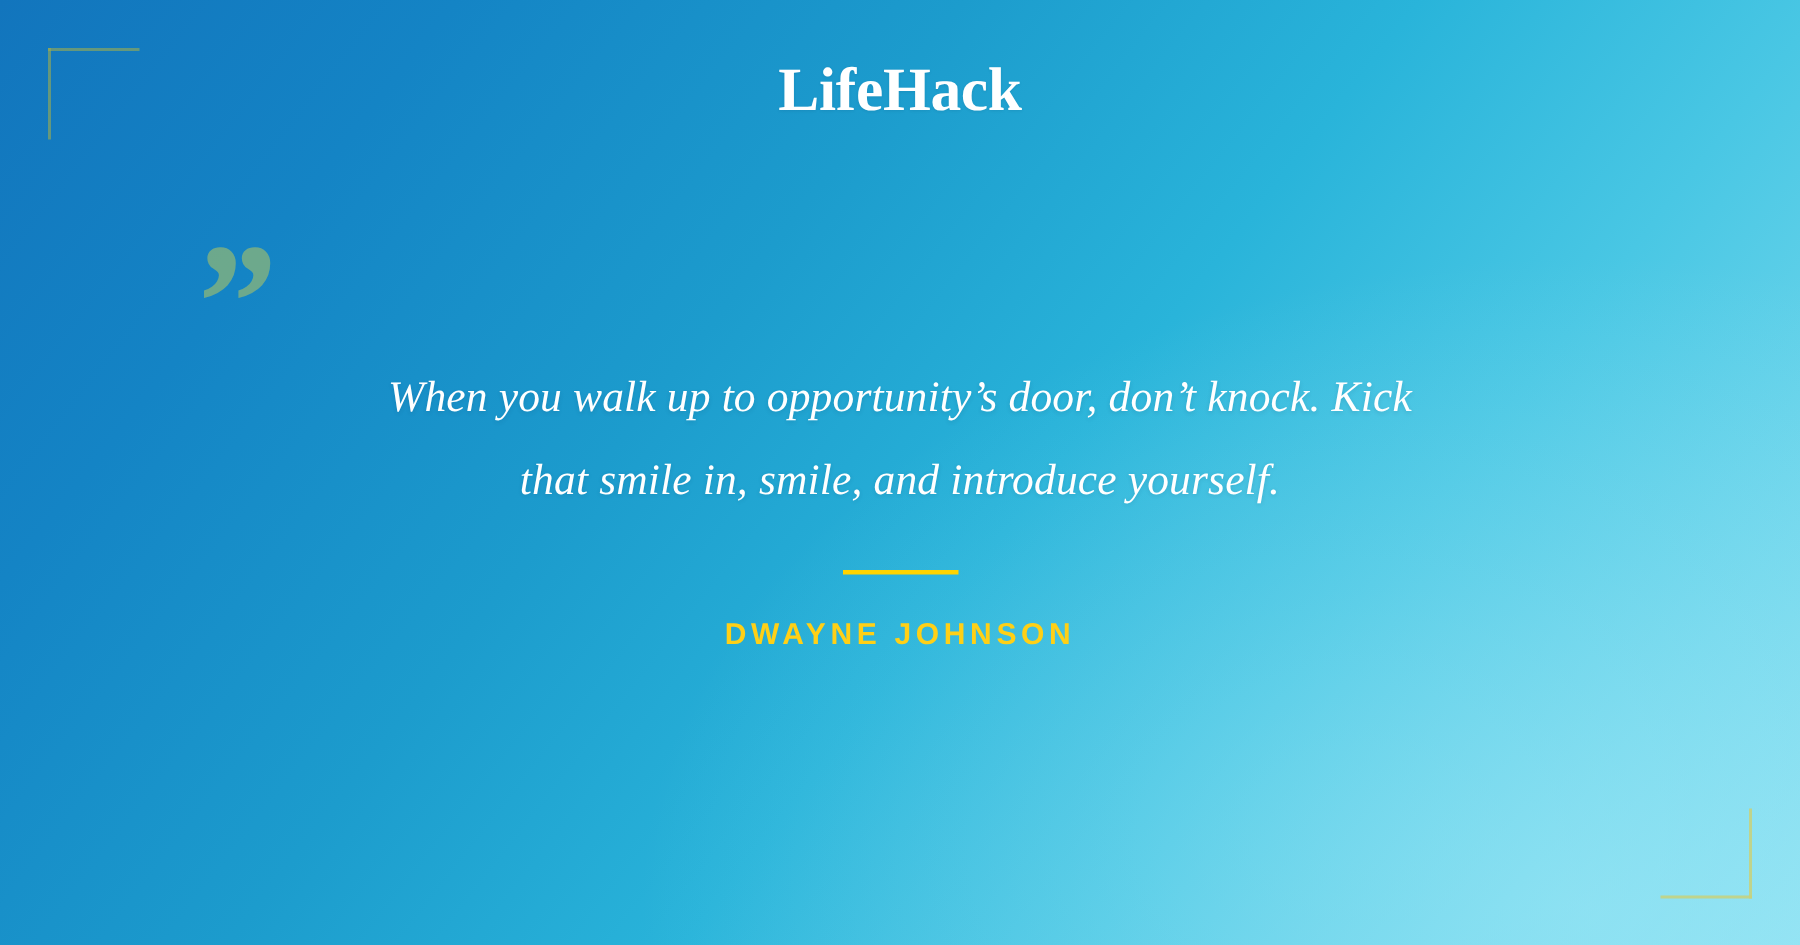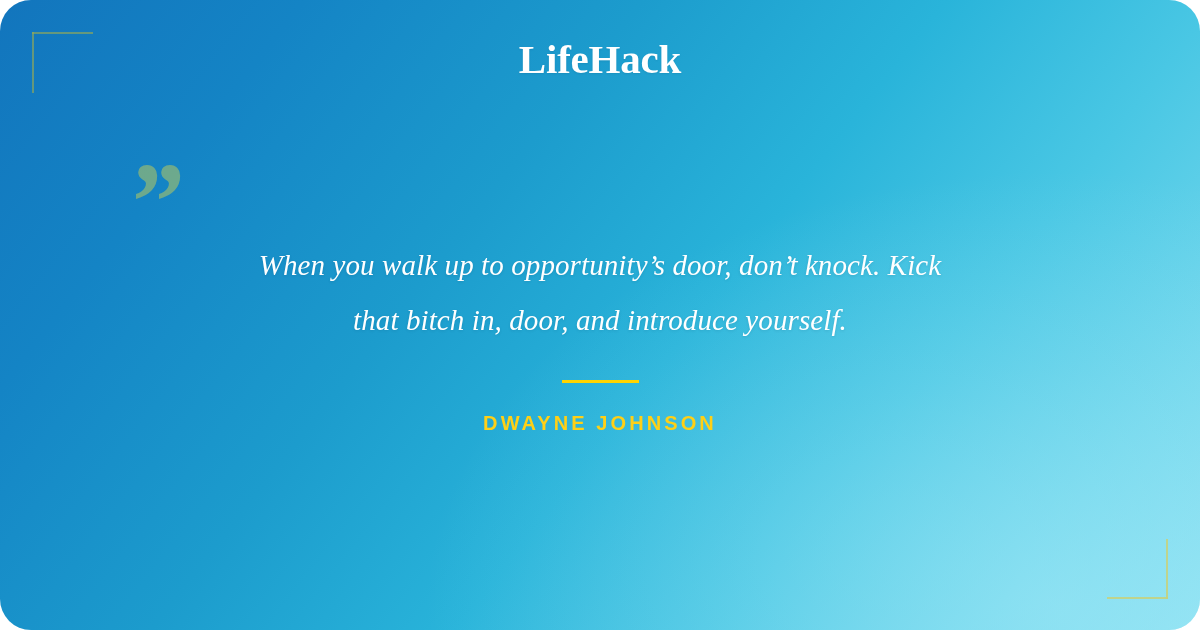--- a/index.html
+++ b/index.html
@@ -17,21 +17,20 @@
     
     background:
       linear-gradient(128deg,
         #1275bd 0%,
         #1484c5 18%,
         #1c9ccd 38%,
         #29b4da 56%,
         #49c7e4 72%,
         #6ed6ec 87%,
         #8ce1f2 100%);
-    border-radius: 31px;
   }
 
   
   #sheen {
     position: absolute;
     inset: 0;
     background: radial-gradient(ellipse 900px 620px at 88% 96%,
         rgba(160,232,246,0.55) 0%,
         rgba(160,232,246,0.22) 38%,
         rgba(160,232,246,0.0) 70%);
@@ -146,20 +145,20 @@
     <span class="v"></span>
   </div>
 
   <div id="logo">LifeHack</div>
 
   <div id="quote-mark">”</div>
 
   <div id="quote-text">
     <span>When you walk up to opportunity’s door, don’t knock. Kick</span>
     <br>
-    <span>that bitch in, door, and introduce yourself.</span>
+    <span>that smile in, smile, and introduce yourself.</span>
   </div>
 
   <div id="divider"></div>
 
   <div id="author">DWAYNE JOHNSON</div>
 
 </div>
 
 </body></html>

